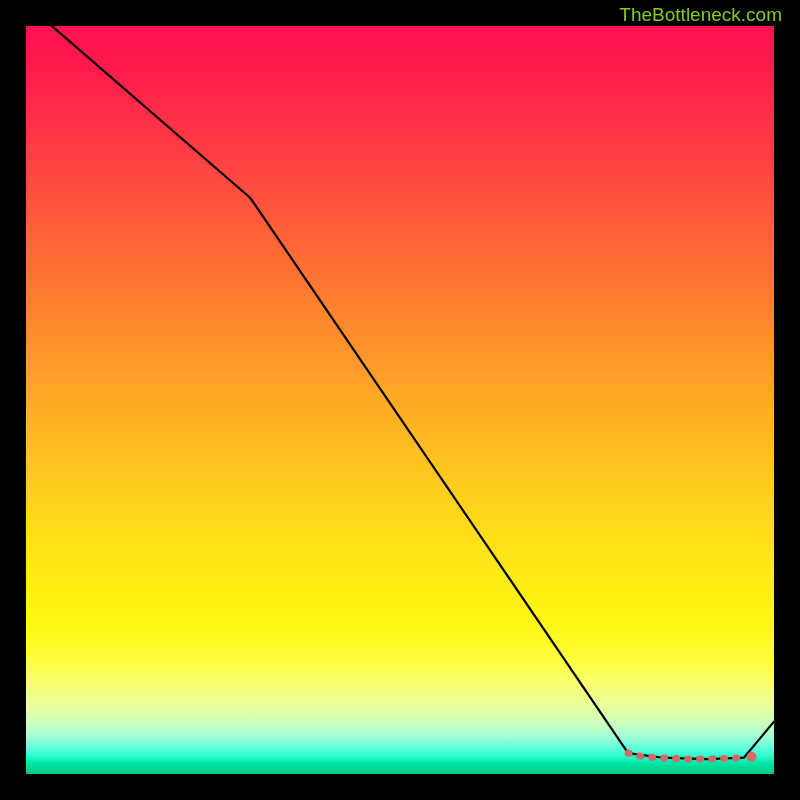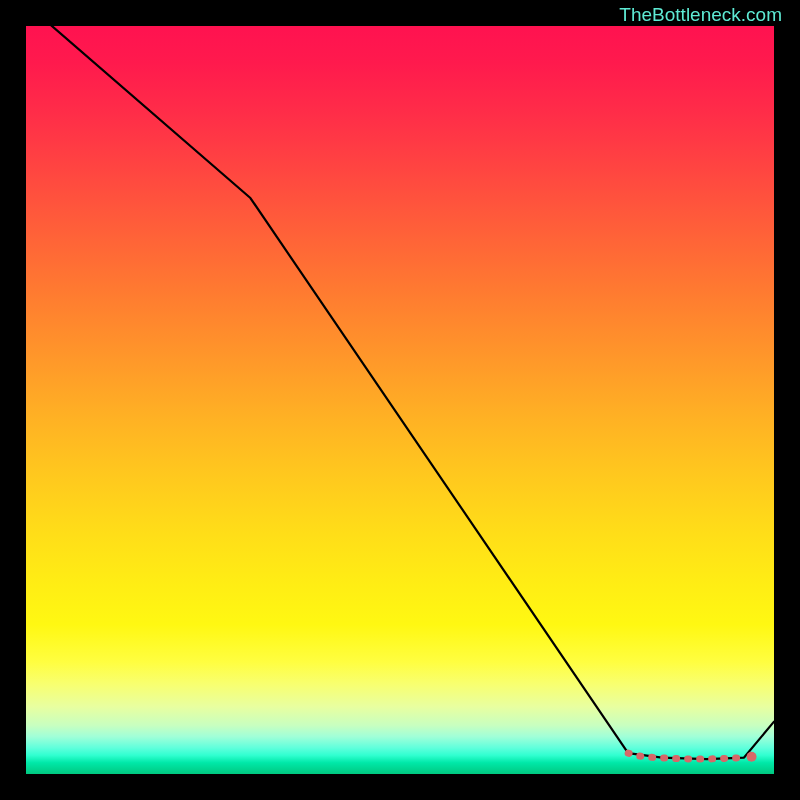--- a/index.html
+++ b/index.html
@@ -8,21 +8,21 @@
     height: 800px;
     background: #000;
     font-family: Arial, sans-serif;
     position: relative;
     overflow: hidden;
   }
   .watermark {
     position: absolute;
     top: 4px;
     right: 18px;
-    color: #5eead4;
+    color: #84cc16;
     font-size: 19px;
     font-family: Arial, sans-serif;
     z-index: 10;
   }
   .plot-area {
     position: absolute;
     top: 26px;
     left: 26px;
     width: 748px;
     height: 748px;

